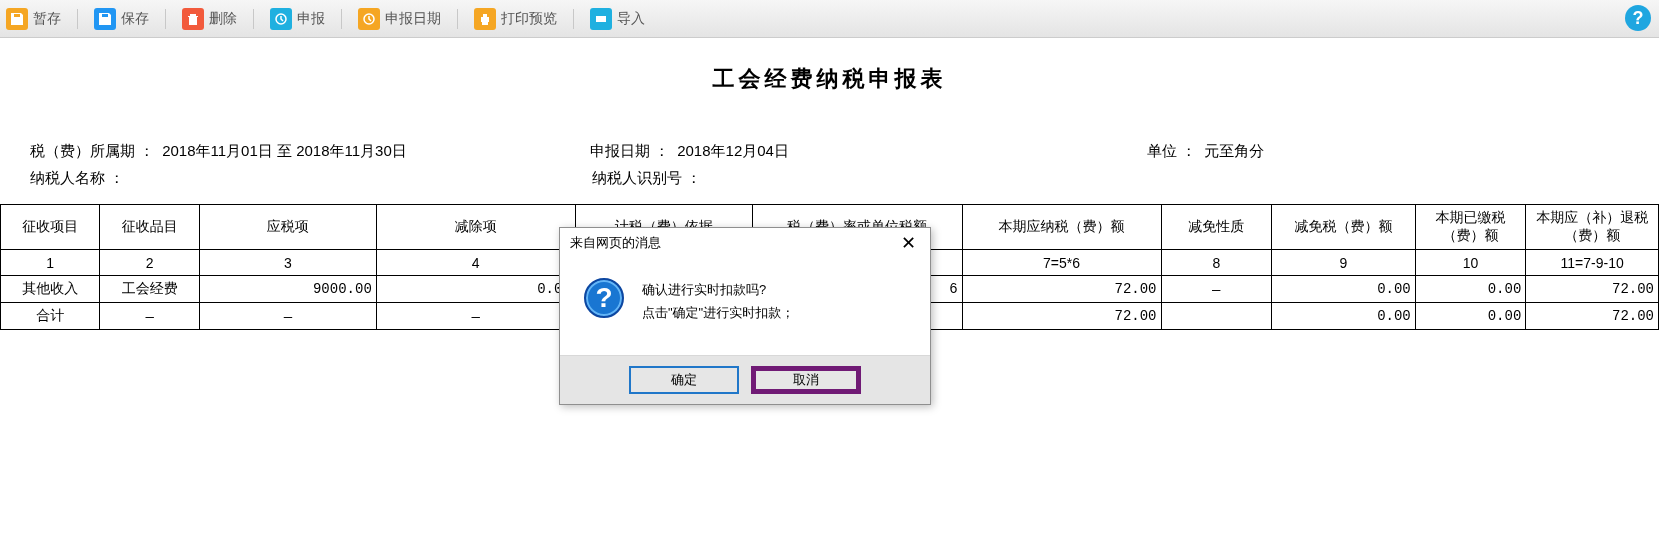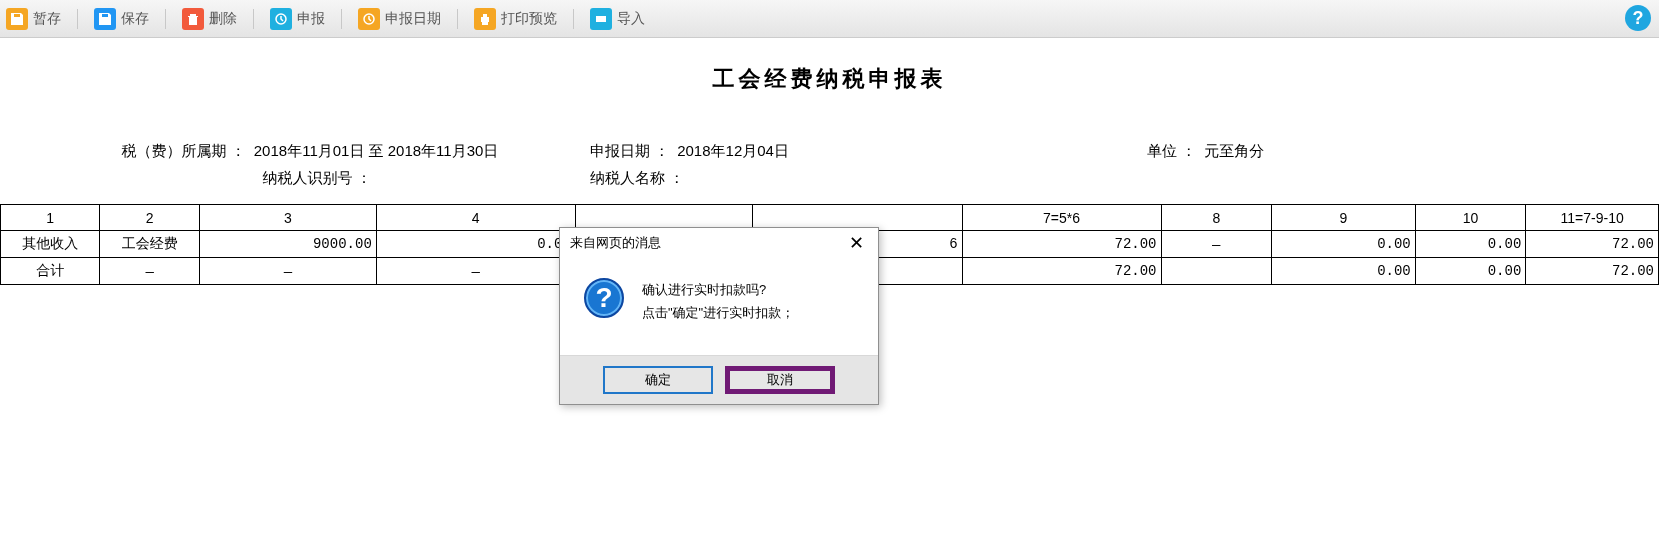--- a/index.html
+++ b/index.html
@@ -75,21 +75,21 @@
       margin-bottom: 44px;
     }
     .info-row {
       display: flex;
       padding: 4px 30px;
       font-size: 15px;
     }
     .info-item { display: flex; align-items: baseline; }
     .info-item .lbl { }
     .info-item .val { margin-left: 8px; }
-    .col-a { flex: 0 0 560px; justify-content: center; }
+    .col-a { flex: 0 0 560px; }
     .col-b { flex: 0 0 540px; }
     .col-c { flex: 1; margin-left: 17px; }
 
     table.grid {
       width: 100%;
       border-collapse: collapse;
       margin-top: 12px;
       table-layout: fixed;
     }
     table.grid th, table.grid td {
@@ -112,21 +112,21 @@
     .col8  { width: 100px; }
     .col9  { width: 130px; }
     .col10 { width: 100px; }
     .col11 { width: 120px; }
 
     
     .dialog {
       position: absolute;
       left: 559px;
       top: 227px;
-      width: 320px;
+      width: 372px;
       background: #fff;
       border: 1px solid #8f8f8f;
       box-shadow: 2px 2px 8px rgba(0,0,0,0.25);
       z-index: 100;
     }
     .dialog-title {
       padding: 6px 10px;
       font-size: 13px;
       display: flex;
       align-items: center;
@@ -259,45 +259,58 @@
   <div class="info-item col-b">
     <span class="lbl">申报日期 ：</span>
     <span class="val">2018年12月04日</span>
   </div>
   <div class="info-item col-c">
     <span class="lbl">单位 ：</span>
     <span class="val">元至角分</span>
   </div>
 </div>
 <div class="info-row">
+  <div class="info-item col-b">
+    <span class="lbl">纳税人名称 ：</span>
+    <span class="val"></span>
+  </div>
   <div class="info-item col-a" style="padding-left:22px;">
     <span class="lbl">纳税人识别号 ：</span>
-    <span class="val"></span>
-  </div>
-  <div class="info-item col-b">
-    <span class="lbl">纳税人名称 ：</span>
     <span class="val"></span>
   </div>
 </div>
 
 <table class="grid">
   <colgroup>
     <col class="col1">
       <col class="col2">
       <col class="col3">
       <col class="col4">
       <col class="col5">
     <col class="col6">
       <col class="col7">
       <col class="col8">
       <col class="col9">
       <col class="col10">
       <col class="col11">
   </colgroup>
   <tbody>
+      <tr>
+    <th>征收项目</th>
+    <th>征收品目</th>
+    <th>应税项</th>
+    <th>减除项</th>
+    <th>计税（费）依据</th>
+    <th>税（费）率或单位税额</th>
+    <th>本期应纳税（费）额</th>
+    <th>减免性质</th>
+    <th>减免税（费）额</th>
+    <th>本期已缴税（费）额</th>
+    <th>本期应（补）退税（费）额</th>
+  </tr>
   <tr>
     <td>1</td>
     <td>2</td>
     <td>3</td>
     <td>4</td>
     <td></td>
     <td></td>
     <td>7=5*6</td>
     <td>8</td>
     <td>9</td>

